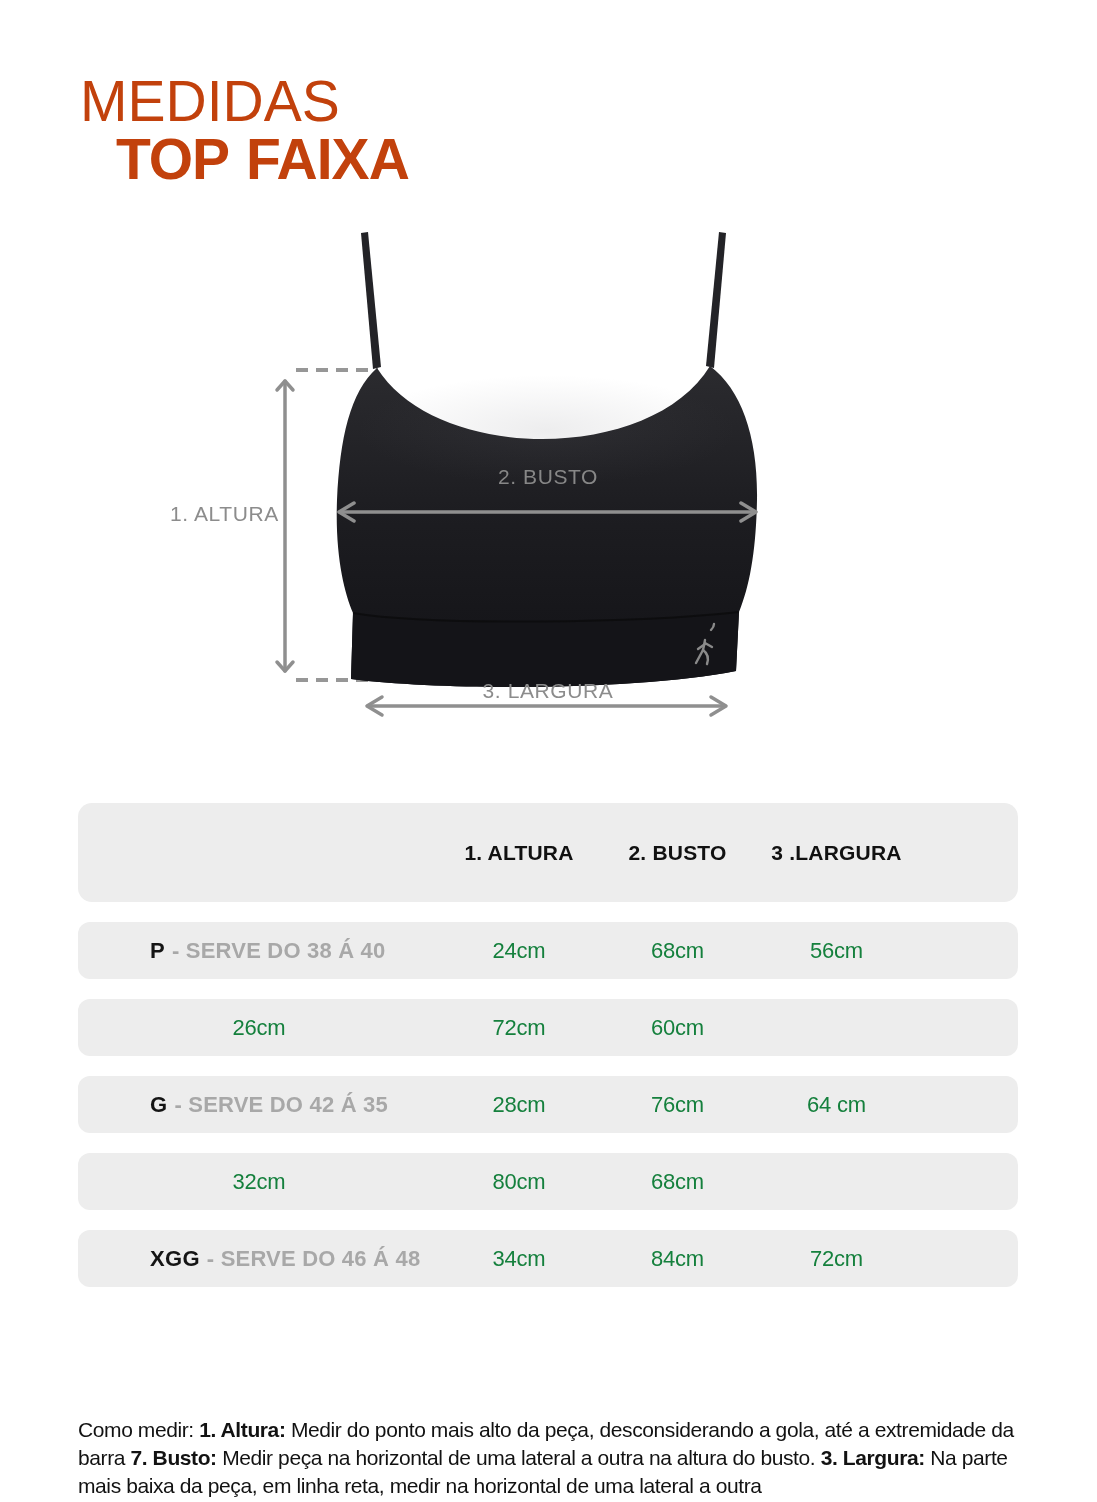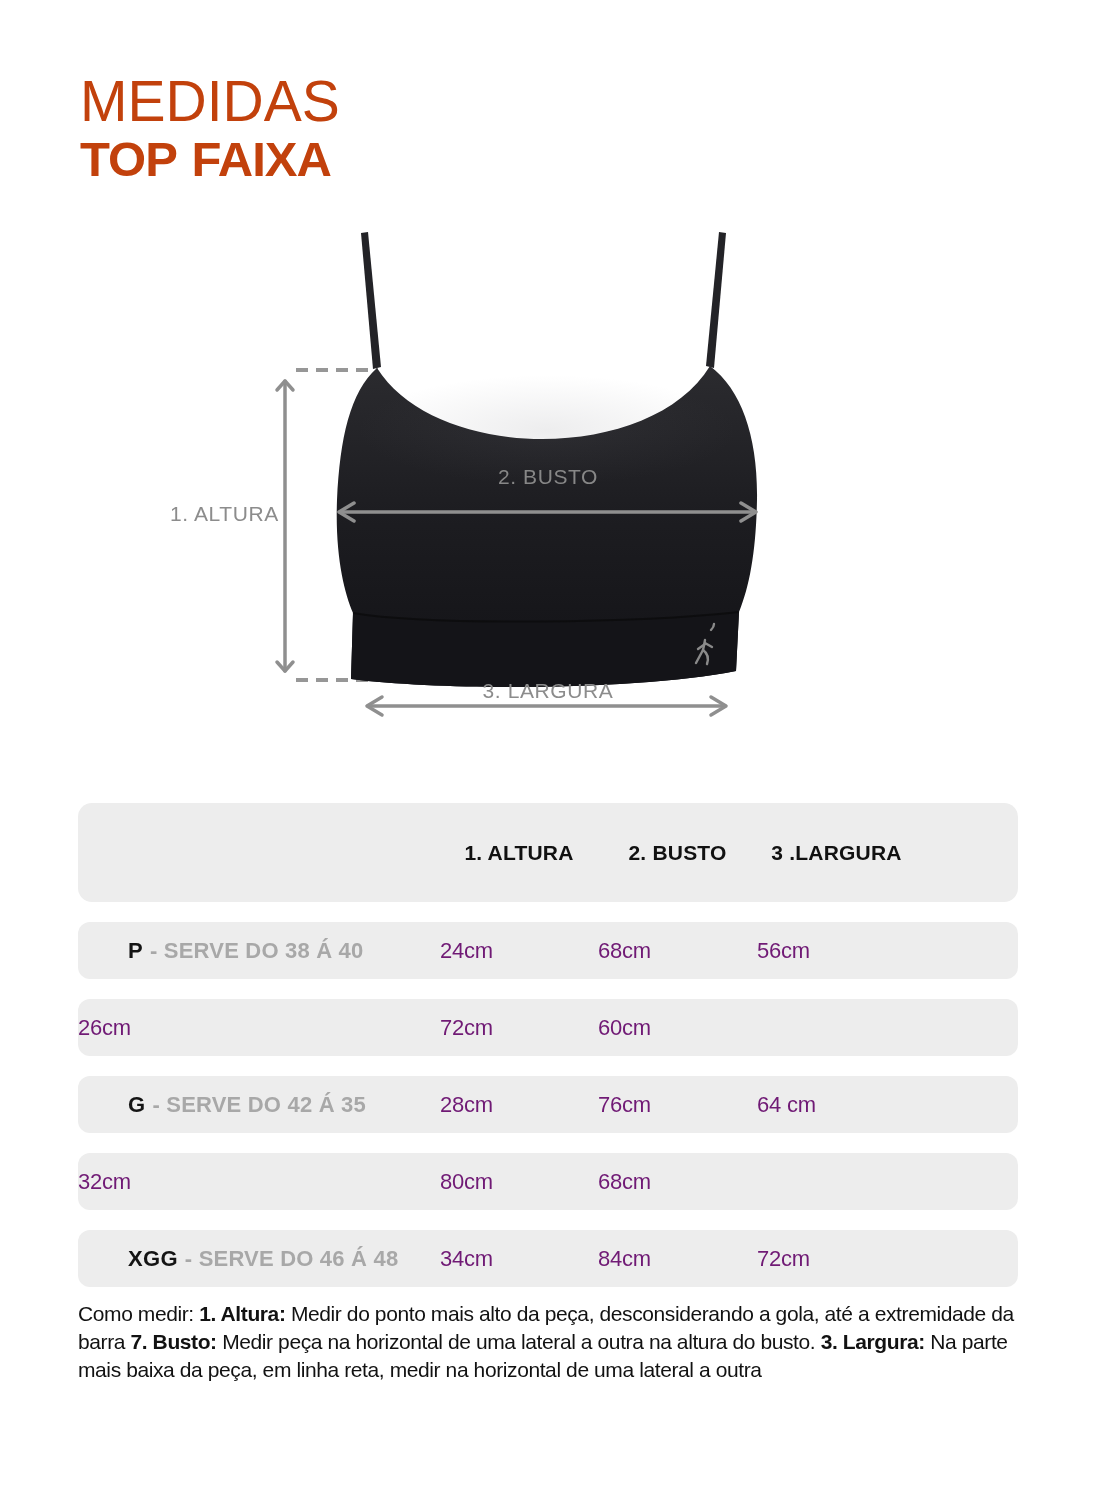--- a/index.html
+++ b/index.html
@@ -6,45 +6,45 @@
   body{
     width:1097px;height:1502px;
     background:#ffffff;
     font-family:"Liberation Sans","DejaVu Sans",sans-serif;
     position:relative;overflow:hidden;
     -webkit-font-smoothing:antialiased;
   }
   
   .title{position:absolute;left:80px;top:70px;color:#c2410c;}
   .title .l1{font-size:57px;font-weight:400;line-height:62px;letter-spacing:0;}
-  .title .l2{font-size:49px;font-weight:900;line-height:54px;letter-spacing:-1px;word-spacing:3px;}
+  .title .l2{font-size:57px;font-weight:900;line-height:54px;letter-spacing:-1px;word-spacing:3px;margin-left:36px;}
   
   .diagram-svg{position:absolute;left:150px;top:215px;}
   .diag-label{position:absolute;font-size:21px;color:#8c8c8c;letter-spacing:.6px;white-space:nowrap;}
   .lab-altura{left:170px;top:502px;width:104px;text-align:center;}
   .lab-busto{left:468px;top:465px;width:160px;text-align:center;color:#878787;}
   .lab-largura{left:468px;top:679px;width:160px;text-align:center;}
   
   .size-table{position:absolute;left:78px;top:803px;width:940px;}
   .t-head{
     height:99px;background:#ededed;border-radius:14px;
     display:grid;grid-template-columns:362px 158px 159px 159px 1fr;align-items:center;
   }
   .t-head .h{text-align:center;font-weight:800;font-size:21px;color:#111;letter-spacing:.2px;}
   .t-row{
     height:57px;margin-top:20px;background:#ededed;border-radius:12px;
     display:grid;grid-template-columns:362px 158px 159px 159px 1fr;align-items:center;
   }
-  .t-row .label{padding-left:50px;font-size:22px;font-weight:700;white-space:nowrap;}
+  .t-row .label{padding-left:72px;font-size:22px;font-weight:700;white-space:nowrap;}
   .t-row .label .size{color:#141414;letter-spacing:.3px;}
   .t-row .label .fit{color:#a8a8a8;margin-left:7px;letter-spacing:.2px;}
-  .t-row .val{text-align:left;font-size:22px;font-weight:400;color:#701a75;letter-spacing:-.2px;}
+  .t-row .val{text-align:center;font-size:22px;font-weight:400;color:#15803d;letter-spacing:-.2px;}
   
   .footer{
-    position:absolute;left:78px;top:1300px;width:1000px;
+    position:absolute;left:78px;top:1416px;width:1000px;
     font-size:21px;line-height:28px;color:#121212;letter-spacing:-.4px;
   }
   .footer .f-line{white-space:nowrap;}
   .footer b{font-weight:700;}
 </style>
 </head>
 <body>
 
 <div class="title">
   <div class="l1">MEDIDAS</div>

